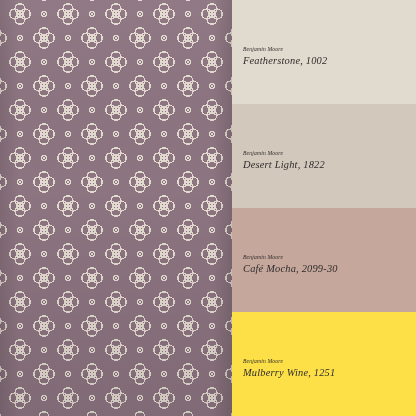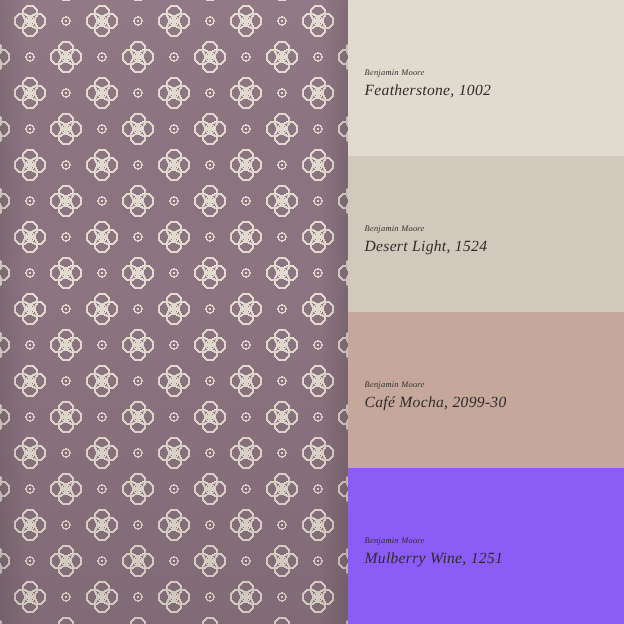--- a/index.html
+++ b/index.html
@@ -135,32 +135,32 @@
     <div class="swatch" id="sw0" style-bg="#e0dacf" style="background: rgb(224, 218, 207);">
       <div class="swatch-text">
         <span class="swatch-brand" style="color: rgb(47, 43, 43);">Benjamin Moore</span>
         <span class="swatch-name" style="color: rgb(47, 43, 43);">Featherstone, 1002</span>
       </div>
     </div>
 
     <div class="swatch" id="sw1" style="background: rgb(211, 200, 188);">
       <div class="swatch-text">
         <span class="swatch-brand" style="color: rgb(47, 43, 43);">Benjamin Moore</span>
-        <span class="swatch-name" style="color: rgb(47, 43, 43);">Desert Light, 1524</span>
+        <span class="swatch-name" style="color: rgb(47, 43, 43);">Desert Light, 1822</span>
       </div>
     </div>
 
     <div class="swatch" id="sw2" style="background: rgb(198, 167, 156);">
       <div class="swatch-text">
         <span class="swatch-brand" style="color: rgb(47, 43, 43);">Benjamin Moore</span>
         <span class="swatch-name" style="color: rgb(47, 43, 43);">Café Mocha, 2099-30</span>
       </div>
     </div>
 
-    <div class="swatch" id="sw3" style="background: #8b5cf6;">
+    <div class="swatch" id="sw3" style="background: #fde047;">
       <div class="swatch-text">
         <span class="swatch-brand" style="color: rgb(47, 43, 43);">Benjamin Moore</span>
         <span class="swatch-name" style="color: rgb(47, 43, 43);">Mulberry Wine, 1251</span>
       </div>
     </div>
 
   </div>
 </div>
 
 </body></html>

